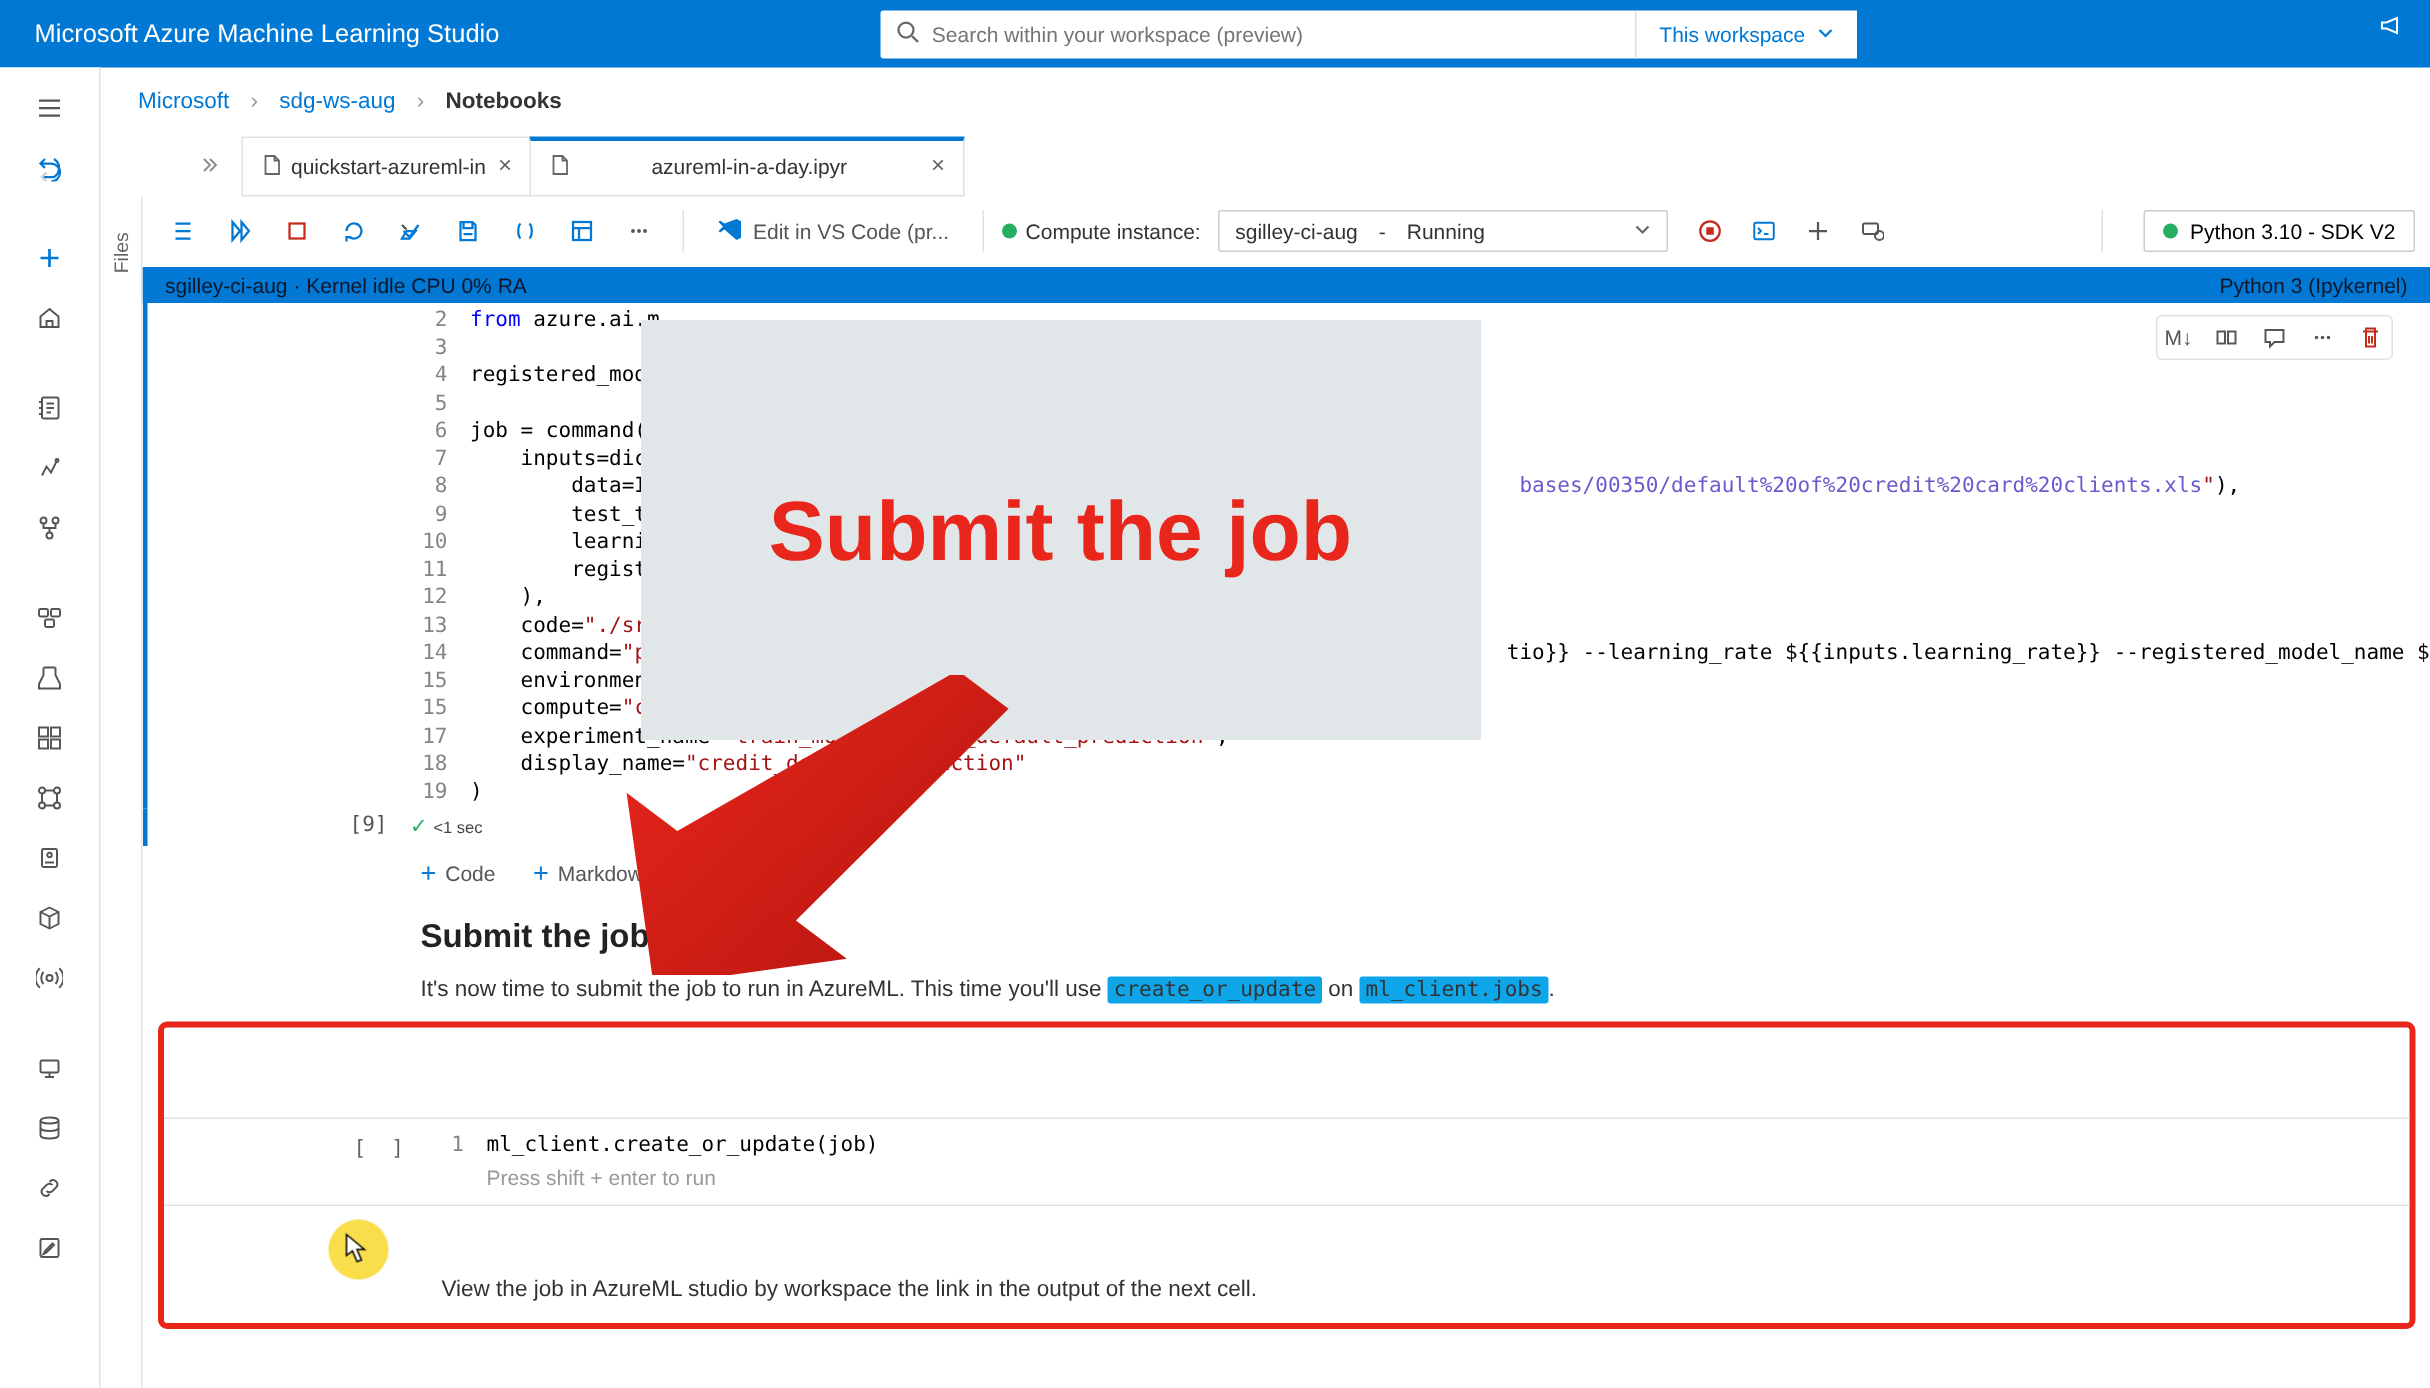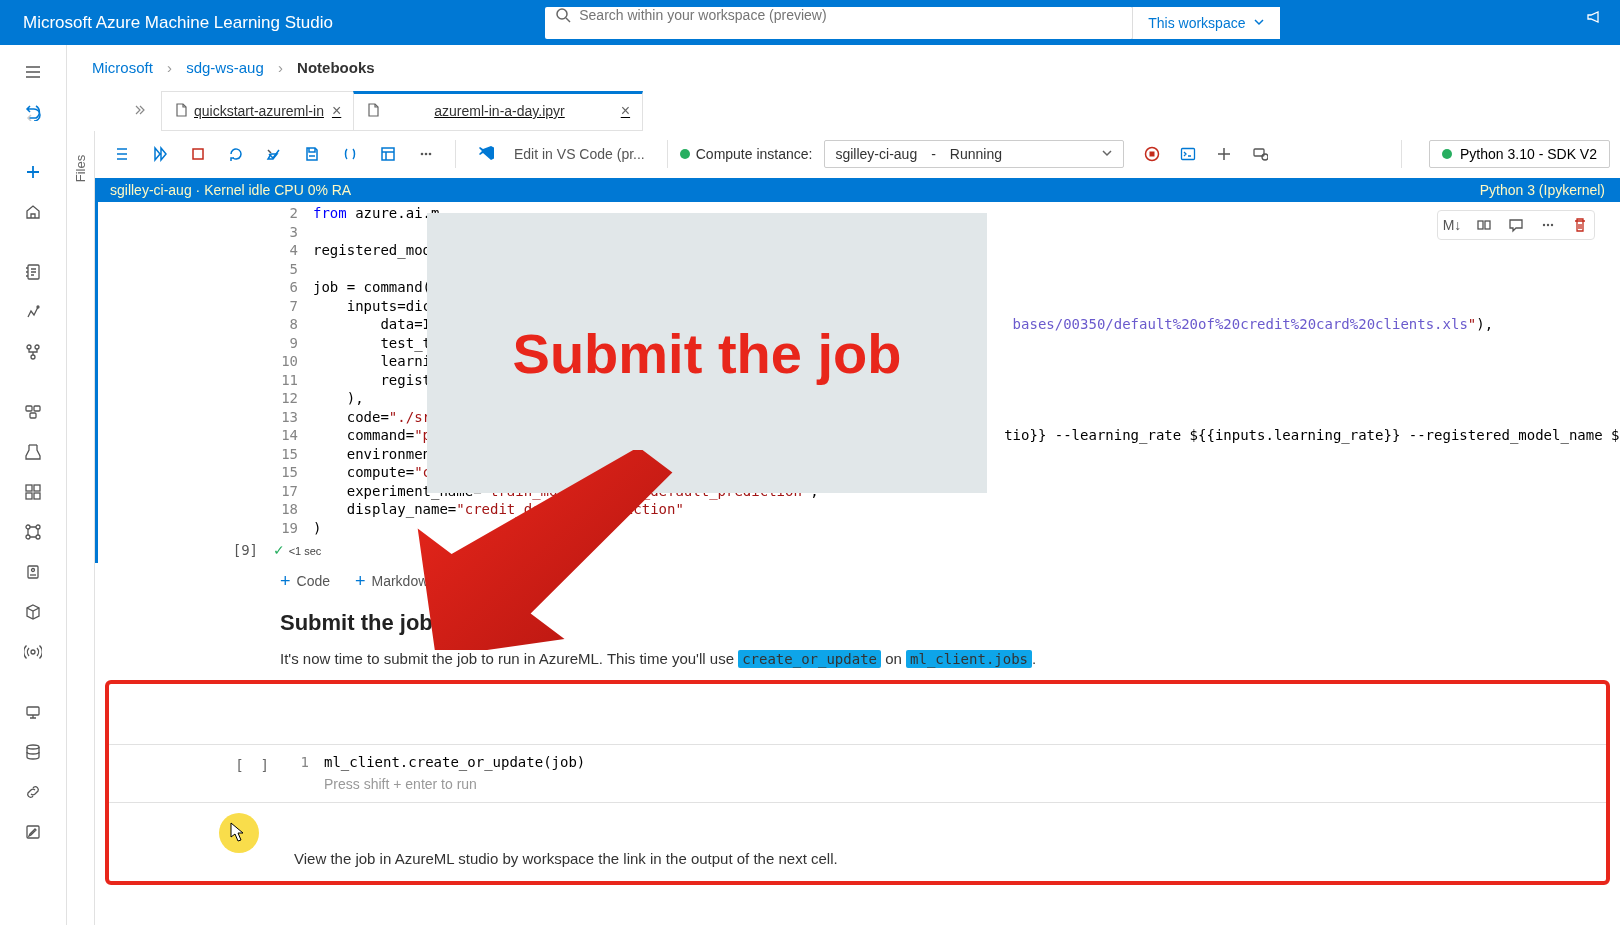--- a/index.html
+++ b/index.html
@@ -3,21 +3,21 @@
   <meta charset="utf-8">
   <style>
     * { margin: 0; padding: 0; box-sizing: border-box; }
     body { font-family: 'Segoe UI', sans-serif; font-size: 14px; background: #fff; overflow: hidden; width: 1620px; height: 925px; }
     
     
     .top-header { background: #0078d4; height: 45px; display: flex; align-items: center; justify-content: space-between; padding: 0 15px; color: white; }
     .header-left { display: flex; align-items: center; }
     .app-title { font-size: 17px; padding-left: 8px; }
     .header-center { display: flex; align-items: center; }
-    .search-box { background: white; width: 588px; height: 32px; border-radius: 2px; display: flex; align-items: flex-start; padding: 0 10px; color: #555; }
+    .search-box { background: white; width: 504px; height: 32px; border-radius: 2px; display: flex; align-items: center; padding: 0 10px; color: #555; }
     .search-icon-sm { margin-right: 8px; color: #666; }
     .search-input { border: none; flex: 1; outline: none; font-size: 14px; color: #444; }
     .workspace-selector { background: white; height: 32px; padding: 0 15px; display: flex; align-items: center; color: #0078d4; font-size: 14px; margin-left: -1px; border-left: 1px solid #ddd; }
     .ws-chevron { margin-left: 8px; }
     .header-right { display: flex; align-items: flex-end; gap: 20px; flex-direction: column; }
     .header-icon { width: 20px; height: 20px; display: flex; align-items: center; justify-content: center; cursor: pointer; }
     .user-section { display: flex; align-items: center; border-left: 1px solid rgba(255,255,255,0.3); padding-left: 15px; }
     .user-text { font-size: 13px; text-align: right; line-height: 16px; }
     .user-top { font-size: 13px; }
     .user-bottom { font-size: 13px; font-weight: 600; }
@@ -39,56 +39,56 @@
     
     .content-area { flex: 1; display: flex; flex-direction: column; overflow: hidden; position: relative; }
     
     
     .breadcrumb-row { padding: 14px 25px; font-size: 15px; border-bottom: 1px solid transparent; }
     .bc-item { color: #0078d4; cursor: pointer; }
     .bc-sep { color: #999; margin: 0 10px; }
     .bc-current { color: #333; font-weight: 600; }
     
     
-    .tab-bar { display: flex; align-items: center; padding: 0 15px; margin-left: 35px; text-decoration: underline; }
+    .tab-bar { display: flex; align-items: center; padding: 0 15px; margin-left: 35px; }
     .file-tab { display: flex; align-items: center; padding: 10px 12px; border: 1px solid #e1e1e1; cursor: pointer; position: relative; margin-right: -1px; background: #fff; }
     .file-tab.active { border-top: 3px solid #0078d4; padding-top: 8px; gap: 48px; }
     .file-tab-icon { margin-right: 6px; color: #666; }
     .file-tab-name { font-size: 14px; color: #333; max-width: 150px; white-space: nowrap; overflow: hidden; }
     .file-tab-close { margin-left: 8px; color: #666; cursor: pointer; font-size: 16px; }
     
     
     .notebook-body { flex: 1; display: flex; overflow: hidden; }
     .files-tab-vert { width: 28px; border-right: 1px solid #e1e1e1; display: flex; align-items: flex-start; justify-content: center; padding-top: 30px; }
     .files-tab-vert span { transform: rotate(-90deg); white-space: nowrap; color: #666; font-size: 13px; display: block; }
     
     .notebook-main { flex: 1; display: flex; flex-direction: column; overflow: hidden; }
     
     
     .nb-toolbar { display: flex; align-items: center; padding: 6px 10px; border-bottom: 1px solid transparent; gap: 4px; }
     .nb-tb-icon { width: 34px; height: 34px; display: flex; align-items: center; justify-content: center; color: #0078d4; cursor: pointer; border-radius: 3px; }
     .nb-tb-sep { width: 1px; height: 28px; background: #e1e1e1; margin: 0 8px; }
-    .nb-tb-vscode { display: flex; align-items: center; color: #555; font-size: 14px; padding: 0 10px; cursor: pointer; gap: 12px; }
+    .nb-tb-vscode { display: flex; align-items: center; color: #555; font-size: 14px; padding: 0 10px; cursor: pointer; }
     .vscode-icon { color: #0078d4; margin-right: 6px; }
     .compute-label { font-size: 14px; color: #333; margin-right: 8px; display: flex; align-items: center; }
     .compute-dot { width: 10px; height: 10px; border-radius: 50%; background: #27ae60; margin-right: 6px; }
     .compute-select { display: flex; align-items: center; border: 1px solid #ccc; border-radius: 2px; padding: 5px 10px; width: 300px; font-size: 14px; position: relative; }
     .compute-ci { color: #333; }
     .compute-dash { margin: 0 14px; color: #333; }
     .compute-status { color: #333; }
     .compute-chev { margin-left: auto; color: #666; }
     .kernel-section { display: flex; align-items: center; border: 1px solid #ccc; border-radius: 2px; padding: 5px 12px; margin-left: 15px; font-size: 14px; }
     .kernel-dot { width: 10px; height: 10px; border-radius: 50%; background: #27ae60; margin-right: 8px; }
     .compute-act-icons { display: flex; align-items: center; gap: 8px; margin-left: 10px; }
     .compute-act-icon { width: 28px; height: 28px; display: flex; align-items: center; justify-content: center; color: #666; cursor: pointer; }
     .compute-act-icon.red { color: #c42b1c; }
     .compute-act-icon.blue { color: #0078d4; }
     
     
-    .status-bar { background: #0078d4; color: #fef9c3; padding: 4px 15px; font-size: 14px; display: flex; align-items: center; justify-content: space-between; }
+    .status-bar { background: #0078d4; color: #0f172a; padding: 4px 15px; font-size: 14px; display: flex; align-items: center; justify-content: space-between; }
     .status-left { display: flex; gap: 10px; }
     .status-right { }
     
     
     .cells-container { flex: 1; overflow-y: auto; padding: 0 0 20px 0; position: relative; }
     .code-cell { display: flex; margin: 0; position: relative; }
     .cell-gutter { width: 175px; text-align: right; padding: 3px 15px 3px 0; color: #666; font-family: Consolas, monospace; font-size: 14px; flex-shrink: 0; display: flex; justify-content: flex-end; align-items: flex-start; }
     .exec-count { color: #555; }
     .cell-body { flex: 1; font-family: Consolas, monospace; font-size: 14px; line-height: 18.5px; padding: 2px 0; position: relative; }
     .code-line { display: flex; white-space: pre; }

